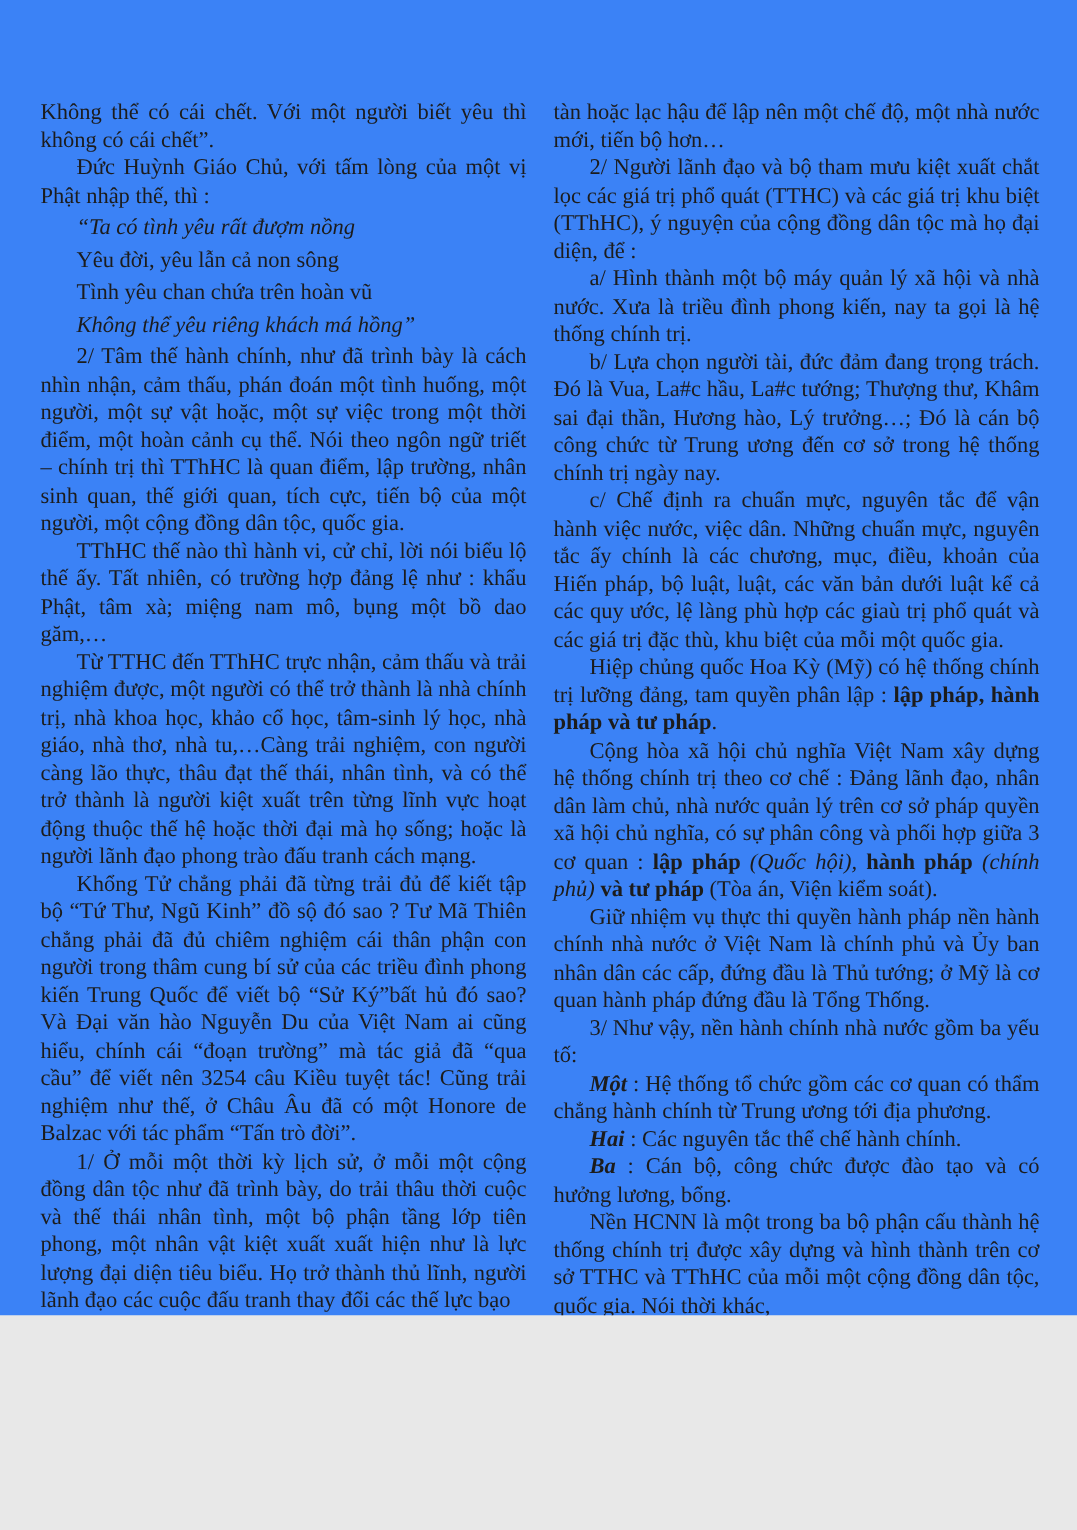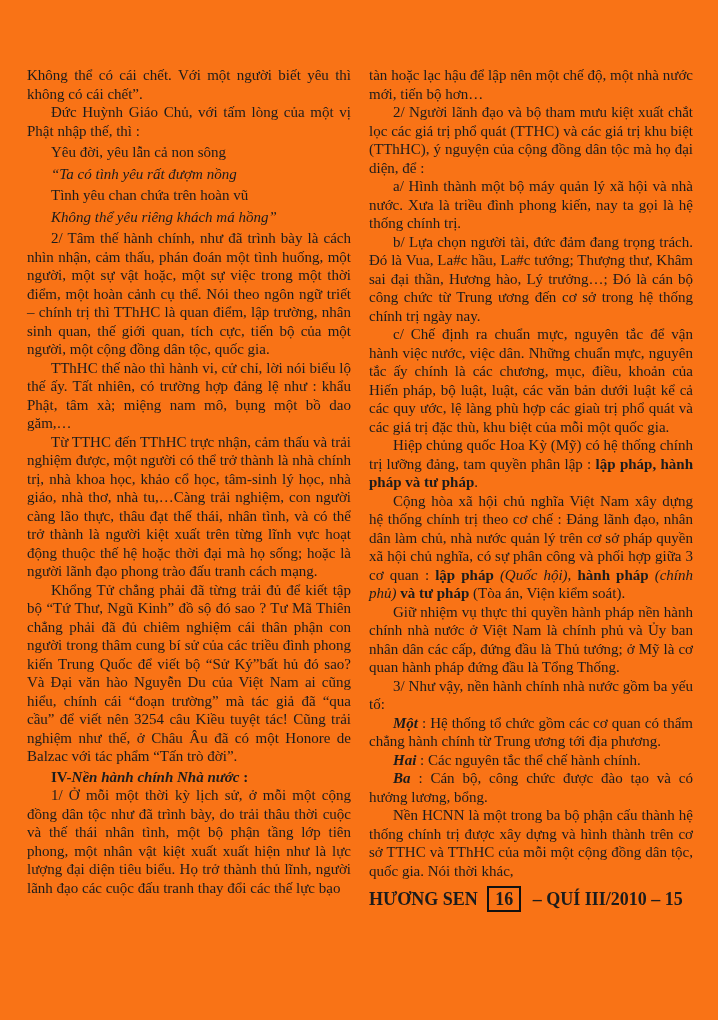--- a/index.html
+++ b/index.html
@@ -1,21 +1,21 @@
 <!DOCTYPE html>
 <html><head>
 <meta charset="utf-8">
 <style>
   html, body { margin: 0; padding: 0; background: #e8e8e8; }
   .page {
     position: relative;
     width: 718px;
-    height: 1020px;
+    height: 877px;
     margin: 0 auto;
-    background: #f97316;
+    background: #3b82f6;
     box-sizing: border-box;
     padding: 66px 25px 0 27px;
     display: flex;
     gap: 18px;
     overflow: hidden;
     color: #1c1c1c;
     font-family: "Liberation Serif", "DejaVu Serif", serif;
     font-size: 15px;
     line-height: 18.5px;
   }
@@ -41,29 +41,28 @@
   }
   .issue { margin-left: 2px; }
 </style>
 </head>
 <body>
 
 <div class="page">
   <div class="col" id="col-left">
       <p class="para flush"><span>Không thể có cái chết. Với một người biết yêu thì không có cái chết”.</span></p>
       <p class="para indent"><span>Đức Huỳnh Giáo Chủ, với tấm lòng của một vị Phật nhập thế, thì :</span></p>
+      <p class="para poem"><span style="font-style: italic;">“Ta có tình yêu rất đượm nồng</span></p>
       <p class="para poem"><span>Yêu đời, yêu lẫn cả non sông</span></p>
-      <p class="para poem"><span style="font-style: italic;">“Ta có tình yêu rất đượm nồng</span></p>
       <p class="para poem"><span>Tình yêu chan chứa trên hoàn vũ</span></p>
       <p class="para poem"><span style="font-style: italic; margin-top: 42px;">Không thể yêu riêng khách má hồng”</span></p>
       <p class="para indent"><span>2/ Tâm thế hành chính, như đã trình bày là cách nhìn nhận, cảm thấu, phán đoán một tình huống, một người, một sự vật hoặc, một sự việc trong một thời điểm, một hoàn cảnh cụ thể. Nói theo ngôn ngữ triết – chính trị thì TThHC là quan điểm, lập trường, nhân sinh quan, thế giới quan, tích cực, tiến bộ của một người, một cộng đồng dân tộc, quốc gia.</span></p>
       <p class="para indent"><span>TThHC thế nào thì hành vi, cử chỉ, lời nói biểu lộ thế ấy. Tất nhiên, có trường hợp đảng lệ như : khẩu Phật, tâm xà; miệng nam mô, bụng một bồ dao găm,…</span></p>
       <p class="para indent"><span>Từ TTHC đến TThHC trực nhận, cảm thấu và trải nghiệm được, một người có thể trở thành là nhà chính trị, nhà khoa học, khảo cổ học, tâm-sinh lý học, nhà giáo, nhà thơ, nhà tu,…Càng trải nghiệm, con người càng lão thực, thâu đạt thế thái, nhân tình, và có thể trở thành là người kiệt xuất trên từng lĩnh vực hoạt động thuộc thế hệ hoặc thời đại mà họ sống; hoặc là người lãnh đạo phong trào đấu tranh cách mạng.</span></p>
       <p class="para indent"><span>Khổng Tử chẳng phải đã từng trải đủ để kiết tập bộ “Tứ Thư, Ngũ Kinh” đồ sộ đó sao ? Tư Mã Thiên chẳng phải đã đủ chiêm nghiệm cái thân phận con người trong thâm cung bí sử của các triều đình phong kiến Trung Quốc để viết bộ “Sử Ký”bất hủ đó sao? Và Đại văn hào Nguyễn Du của Việt Nam ai cũng hiểu, chính cái “đoạn trường” mà tác giả đã “qua cầu” để viết nên 3254 câu Kiều tuyệt tác! Cũng trải nghiệm như thế, ở Châu Âu đã có một Honore de Balzac với tác phẩm “Tấn trò đời”.</span></p>
-      <p class="para heading"><span style="font-weight: bold;">IV-</span><span style="font-weight: bold; font-style: italic;">Nền hành chính Nhà nước</span><span style="font-weight: bold;"> :</span></p>
       <p class="para indent"><span>1/ Ở mỗi một thời kỳ lịch sử, ở mỗi một cộng đồng dân tộc như đã trình bày, do trải thâu thời cuộc và thế thái nhân tình, một bộ phận tầng lớp tiên phong, một nhân vật kiệt xuất xuất hiện như là lực lượng đại diện tiêu biểu. Họ trở thành thủ lĩnh, người lãnh đạo các cuộc đấu tranh thay đổi các thế lực bạo</span></p>
     </div>
   <div class="col">
     <div id="col-right">
         <p class="para flush"><span>tàn hoặc lạc hậu để lập nên một chế độ, một nhà nước mới, tiến bộ hơn…</span></p>
         <p class="para indent"><span>2/ Người lãnh đạo và bộ tham mưu kiệt xuất chắt lọc các giá trị phổ quát (TTHC) và các giá trị khu biệt (TThHC), ý nguyện của cộng đồng dân tộc mà họ đại diện, để :</span></p>
         <p class="para indent"><span>a/ Hình thành một bộ máy quản lý xã hội và nhà nước. Xưa là triều đình phong kiến, nay ta gọi là hệ thống chính trị.</span></p>
         <p class="para indent"><span>b/ Lựa chọn người tài, đức đảm đang trọng trách. Đó là Vua, La#c hầu, La#c tướng; Thượng thư, Khâm sai đại thần, Hương hào, Lý trưởng…; Đó là cán bộ công chức từ Trung ương đến cơ sở trong hệ thống chính trị ngày nay.</span></p>
         <p class="para indent"><span>c/ Chế định ra chuẩn mực, nguyên tắc để vận hành việc nước, việc dân. Những chuẩn mực, nguyên tắc ấy chính là các chương, mục, điều, khoản của Hiến pháp, bộ luật, luật, các văn bản dưới luật kể cả các quy ước, lệ làng phù hợp các giaù trị phổ quát và các giá trị đặc thù, khu biệt của mỗi một quốc gia.</span></p>
         <p class="para indent"><span>Hiệp chủng quốc Hoa Kỳ (Mỹ) có hệ thống chính trị lưỡng đảng, tam quyền phân lập : </span><span style="font-weight: bold;">lập pháp, hành pháp và tư pháp</span><span>.</span></p>

